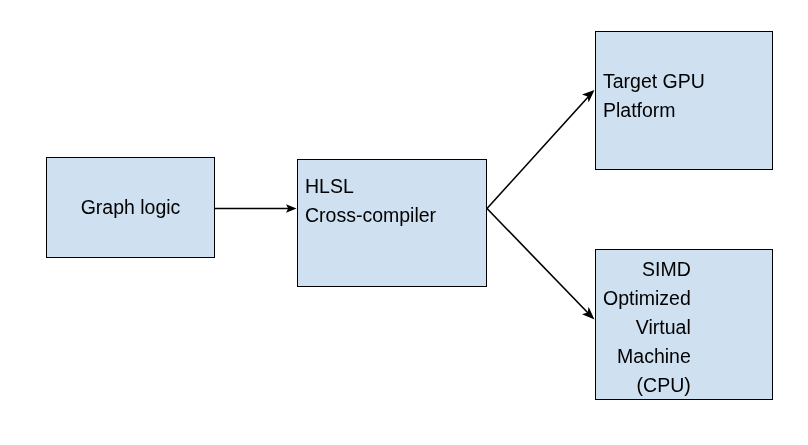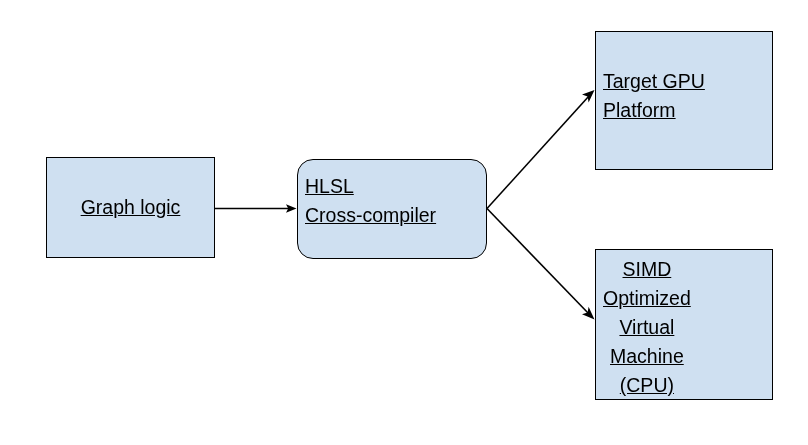--- a/index.html
+++ b/index.html
@@ -25,21 +25,20 @@
     border: 1.5px solid #000000;
     color: #000000;
     font-size: 19.5px;
     line-height: 29px;
     white-space: pre-line;
   }
   .node .node-label {
     position: absolute;
     display: block;
     white-space: pre-line;
-    text-decoration: underline;
   }
   
   #node-graph-logic {
     left: 46px;
     top: 157px;
     width: 169px;
     height: 101px;
   }
   #node-graph-logic .node-label {
     left: 0;
@@ -49,22 +48,21 @@
     display: flex;
     align-items: center;
     justify-content: center;
     text-align: center;
   }
   
   #node-hlsl {
     left: 297px;
     top: 159px;
     width: 190px;
-    height: 100px;
-    border-radius: 16px;
+    height: 128px;
   }
   #node-hlsl .node-label {
     left: 7px;
     top: 12px;
     text-align: left;
   }
   
   #node-target-gpu {
     left: 595px;
     top: 31px;
@@ -79,21 +77,21 @@
   
   #node-simd-vm {
     left: 595px;
     top: 249px;
     width: 178px;
     height: 151px;
   }
   #node-simd-vm .node-label {
     left: 7px;
     top: 5px;
-    text-align: center;
+    text-align: right;
   }
   #edges {
     position: absolute;
     left: 0;
     top: 0;
     width: 808px;
     height: 445px;
     pointer-events: none;
   }
   .edge-line {

